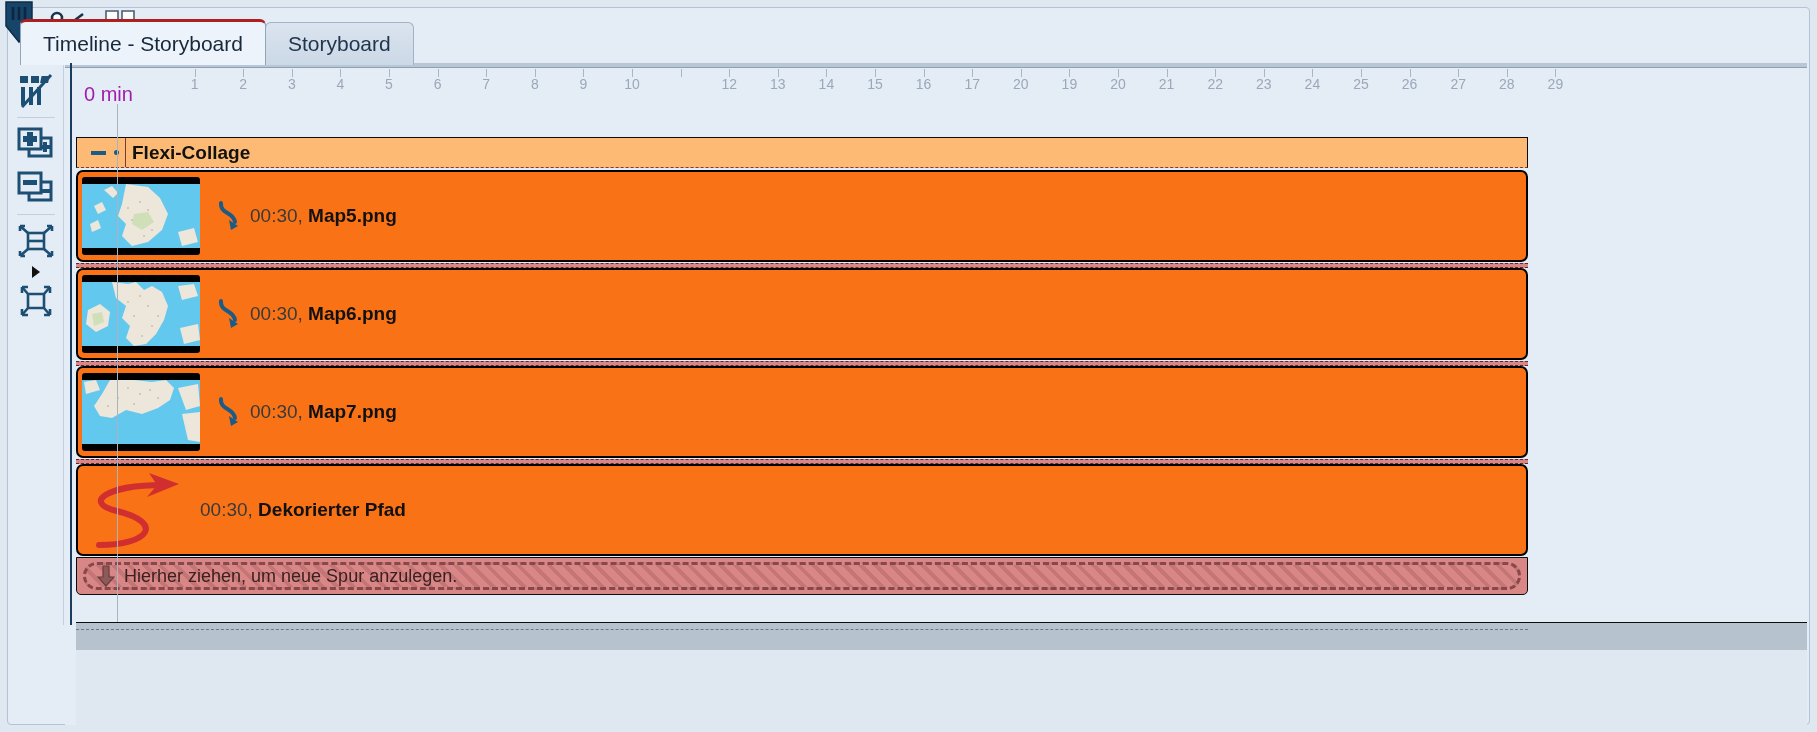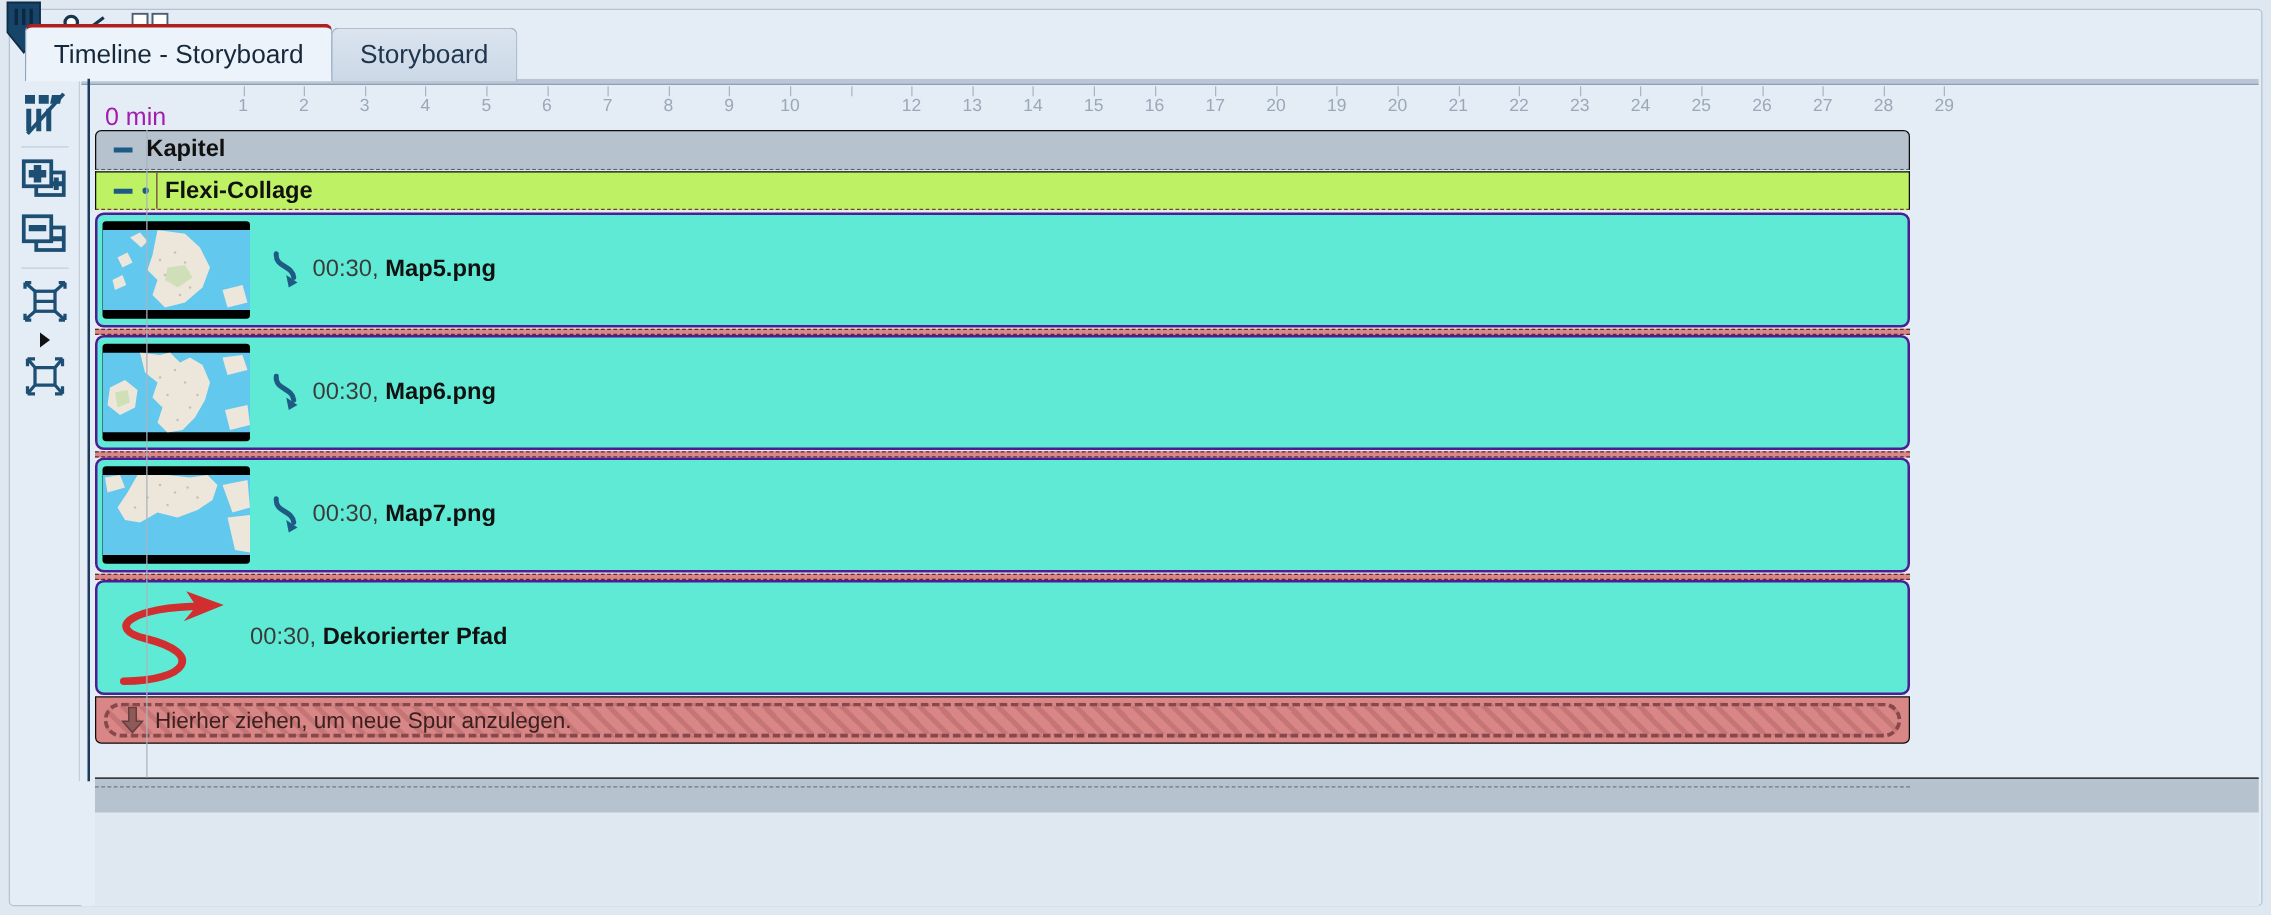--- a/index.html
+++ b/index.html
@@ -176,21 +176,21 @@
     border: 1px solid #0d0d0d;
     border-bottom: 1px dashed #56606b;
     border-radius: 5px 5px 0 0;
     display: flex; align-items: center;
     padding-left: 10px;
   }
   .row-collage {
     position: absolute;
     left: 0; top: 33px;
     width: 1452px; height: 31px;
-    background: #bef264;
+    background: #fdba74;
     border: 1px solid #0d0d0d;
     border-bottom: 1px dashed #7a3a3a;
     display: flex; align-items: center;
     padding-left: 10px;
   }
   .collapse-btn {
     width: 22px; height: 20px;
     display: flex; align-items: center; justify-content: center;
     flex: 0 0 auto;
   }
@@ -212,22 +212,22 @@
     font-size: 19px; font-weight: bold; color: #111;
     margin-left: 8px;
     white-space: nowrap;
   }
 
   
   .clip {
     position: absolute;
     left: 0;
     width: 1452px;
-    background: #5eead4;
-    border: 2px solid #4c1d95;
+    background: #f97316;
+    border: 2px solid #000000;
     border-radius: 7px;
     display: flex; align-items: center;
   }
   .clip-gap {
     position: absolute;
     left: 0; width: 1452px; height: 5px;
     background: #d88686;
     border-top: 1px dashed #5c2b2b;
     border-bottom: 1px dashed #5c2b2b;
   }
@@ -497,26 +497,20 @@
       <path d="M1 1 H13 V16 L7 27 L1 16 Z" fill="#ffffff" stroke="#4b5d70" stroke-width="1.6"></path>
       <path d="M17 1 H29 V16 L23 27 L17 16 Z" fill="#ffffff" stroke="#4b5d70" stroke-width="1.6"></path>
     </svg>
   </div>
 
   <div class="playhead-line"></div>
   <div class="left-rail"></div>
 
   <div class="tracks">
 
-    <div class="row-chapter">
-      <div class="collapse-btn">
-          <i></i>
-        </div>
-      <div class="band-label">Kapitel</div>
-    </div>
 
     <div class="row-collage">
       <div class="collapse-btn">
           <i></i>
         </div>
       <div class="bullet-dot">
           <i></i>
         </div>
       <div class="divider-v"></div>
       <div class="band-label" style="margin-left:0">Flexi-Collage</div>

